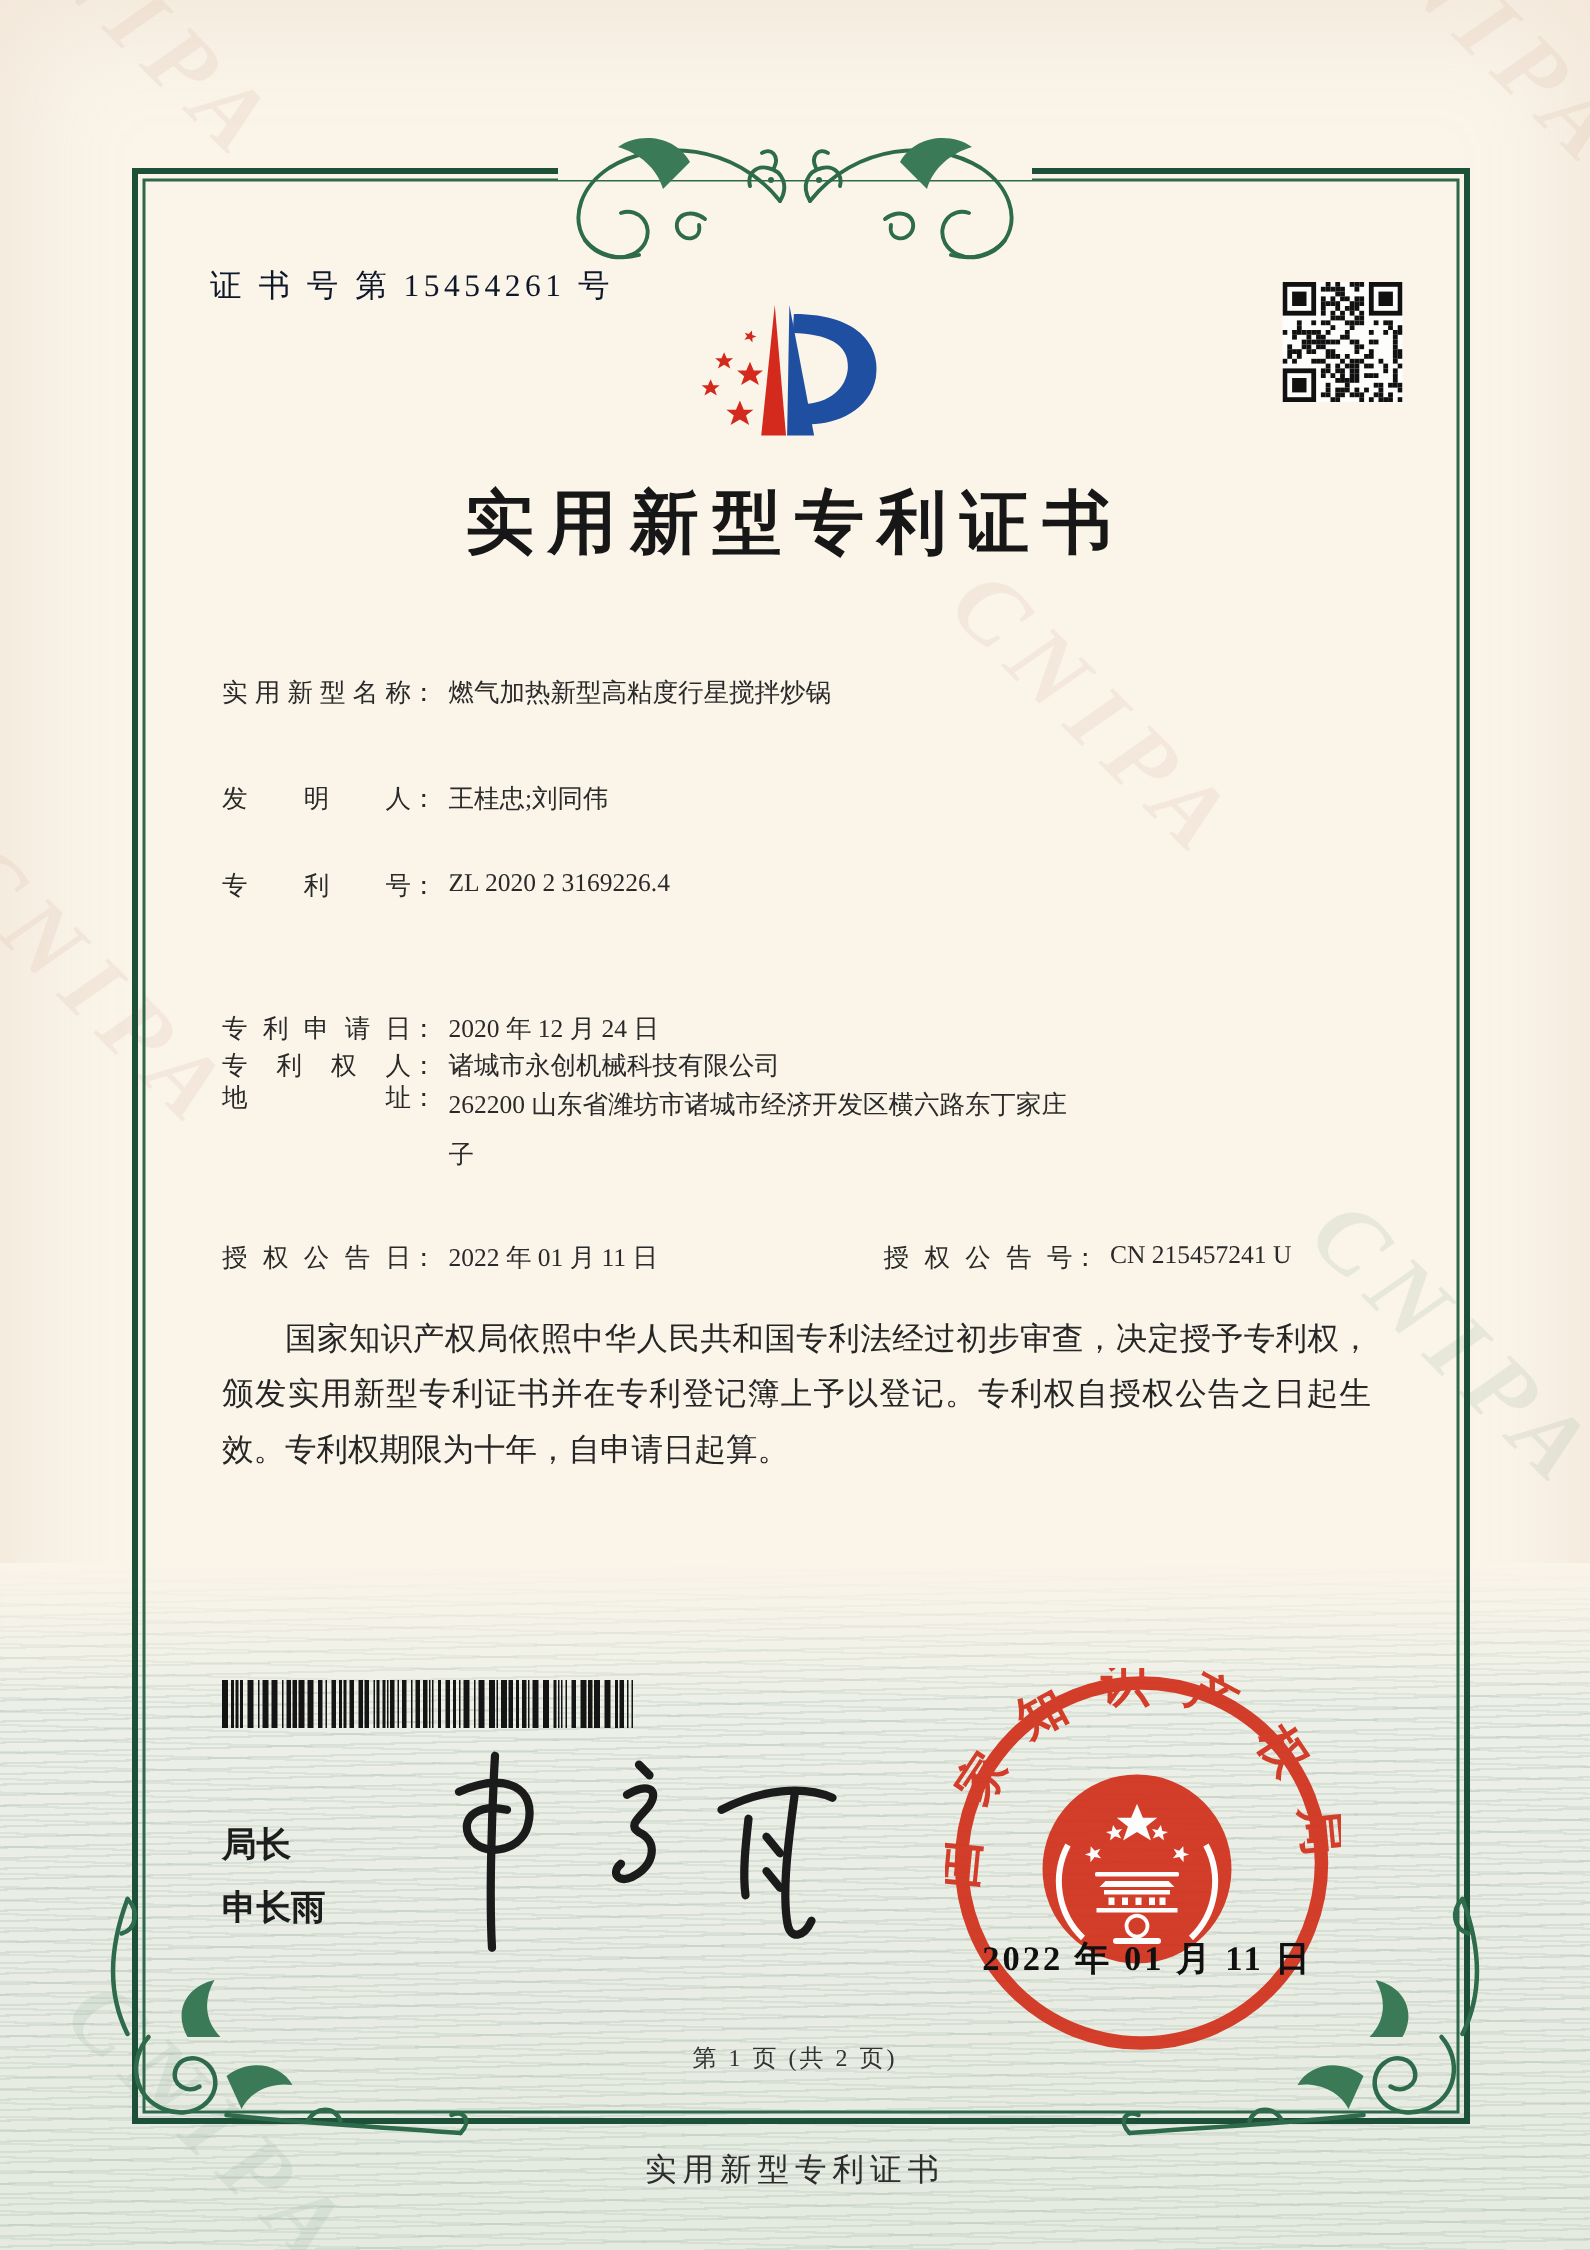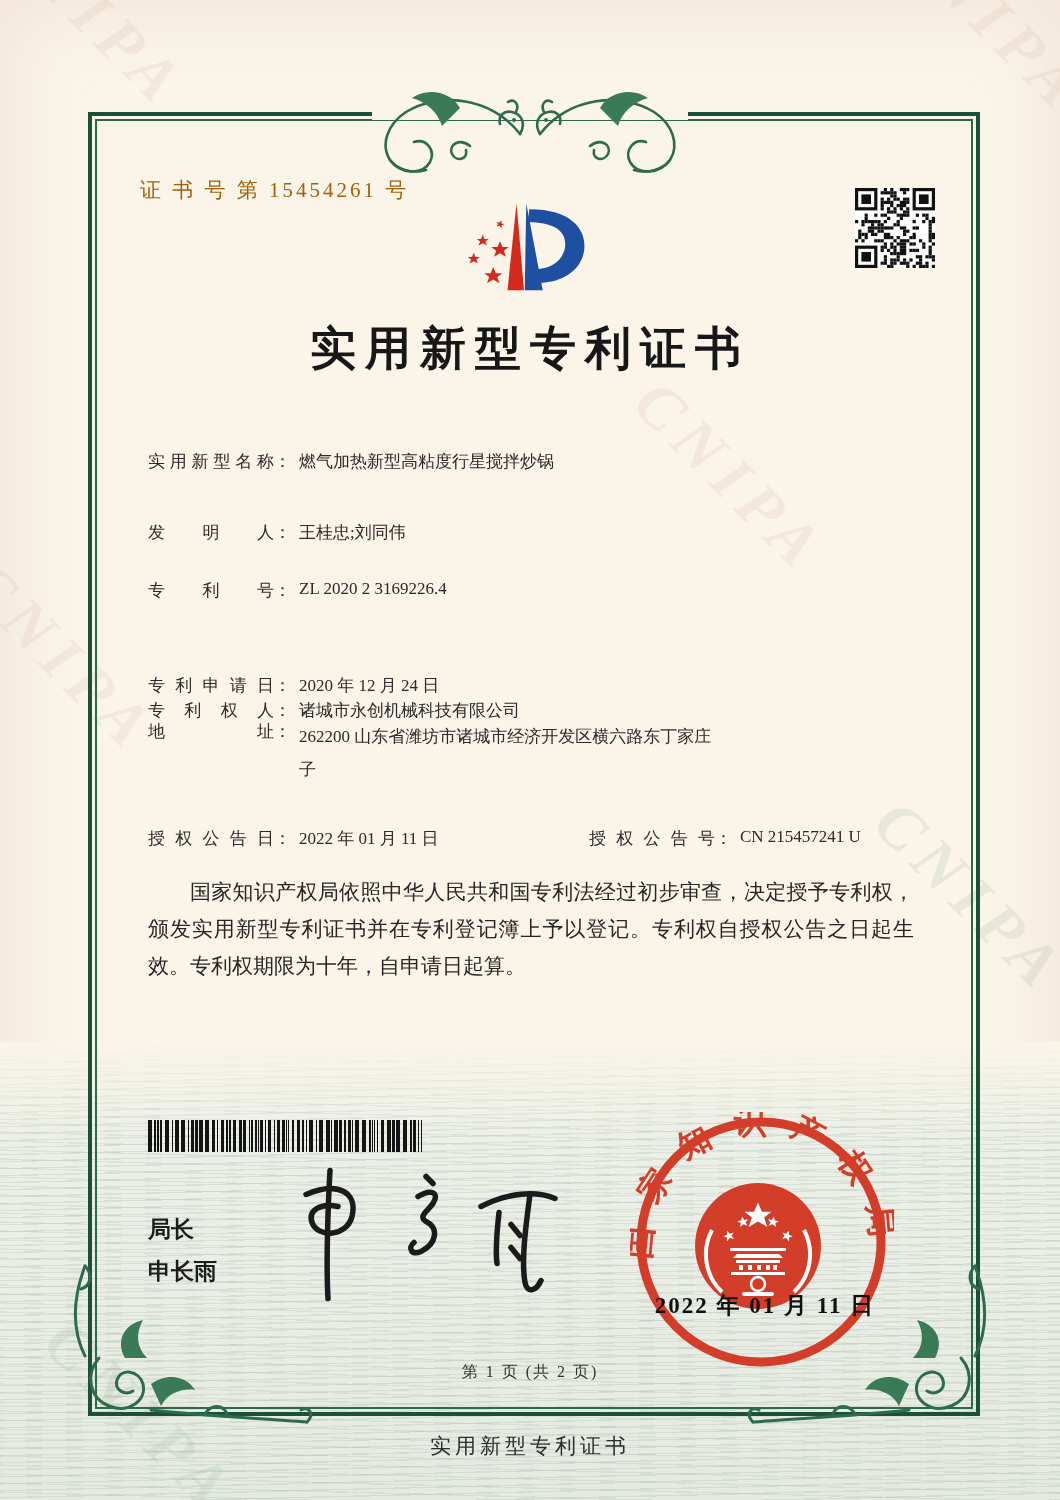--- a/index.html
+++ b/index.html
@@ -17,21 +17,21 @@
   
   .wm{position:absolute;font-weight:700;font-style:italic;font-size:64px;letter-spacing:10px;
       transform:rotate(45deg);pointer-events:none;white-space:nowrap;}
   .wm.pink{color:rgba(197,150,125,.12);}
   .wm.green{color:rgba(134,166,142,.16);}
   
   .frame{position:absolute;left:88px;top:112px;width:884px;height:1296px;
          border:4px solid #1d5038;}
   .frame .inner{position:absolute;inset:3px;border:2px solid #2e684a;}
   
-  .cert-no{position:absolute;left:140px;top:176px;font-size:21px;letter-spacing:3px;color:#a16207;}
+  .cert-no{position:absolute;left:140px;top:176px;font-size:21px;letter-spacing:3px;color:#0f172a;}
   .logo{position:absolute;left:452px;top:180px;}
   .qr{position:absolute;left:855px;top:188px;width:80px;height:80px;background:#fdfdfb;}
   .title{position:absolute;left:0;top:318px;width:100%;text-align:center;
          font-size:46px;font-weight:700;letter-spacing:9px;color:#171717;}
   
   .row{position:absolute;left:148px;font-size:17px;color:#2a2a2a;white-space:nowrap;}
   .row .lab{display:inline-block;width:126px;text-align:justify;text-align-last:justify;vertical-align:top;}
   .row .col{display:inline-block;vertical-align:top;}
   .row .val{display:inline-block;margin-left:8px;vertical-align:top;}
   .addr .val-wrap{display:inline-block;margin-left:8px;vertical-align:top;white-space:normal;width:560px;line-height:33px;}

